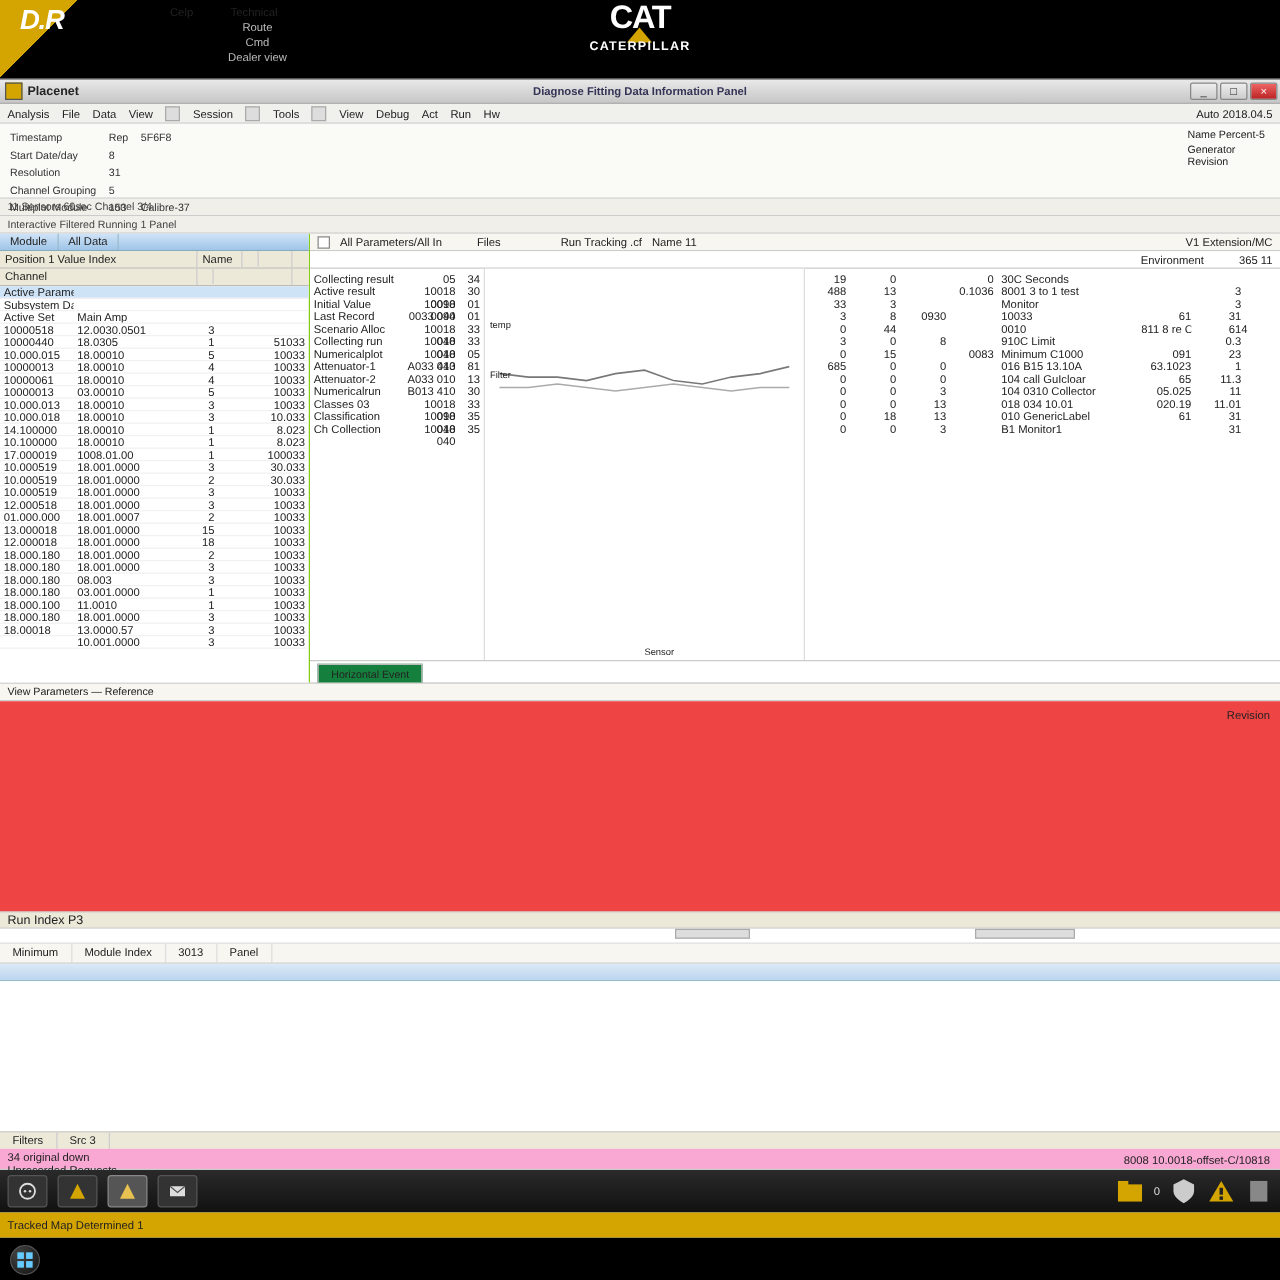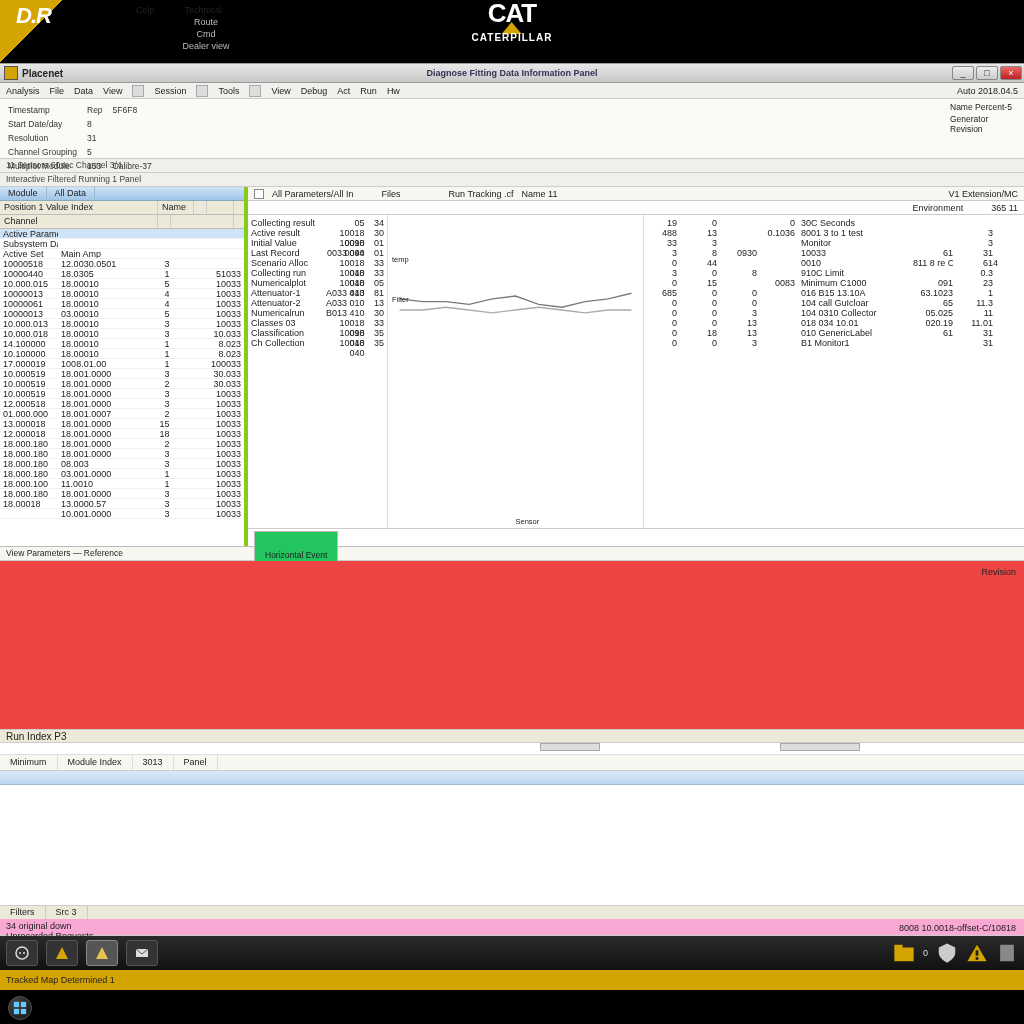--- a/index.html
+++ b/index.html
@@ -24,21 +24,21 @@
 .menubar{height:16px;background:#f0f0ec;border-bottom:1px solid #ccc;display:flex;align-items:center;gap:10px;padding:0 6px}
 .menubar span{font-size:9px;cursor:default}
 .menubar .icon-sm{width:12px;height:12px;background:#ddd;border:1px solid #aaa;display:inline-block}
 .info-row{height:60px;background:#fafaf7;border-bottom:1px solid #ccc;display:flex}
 .info-left{width:250px;padding:3px 6px}
 .info-left table td{font-size:8.5px;padding:1px 8px 1px 0;color:#333}
 .info-right{margin-left:auto;width:80px;padding:3px 6px;text-align:left}
 .info-right div{font-size:8.5px;margin-bottom:2px}
 .subhdr{height:14px;background:#f0efe9;border-bottom:1px solid #ccc;font-size:8.5px;padding:1px 6px;color:#444}
 .workarea{display:flex;height:360px;border-bottom:1px solid #bbb}
-.leftpanel{width:248px;border-right:4px solid #84cc16;display:flex;flex-direction:column;background:#fff}
+.leftpanel{width:248px;border-right:1px solid #84cc16;display:flex;flex-direction:column;background:#fff}
 .tabstrip{height:14px;background:linear-gradient(#cfe3f7,#9fc5e8);border-bottom:1px solid #8ab;display:flex;font-size:8.5px}
 .tabstrip span{padding:1px 8px;border-right:1px solid #9bc}
 .gridhdr{height:14px;background:#ece9d8;border-bottom:1px solid #bbb;display:flex;font-size:8.5px}
 .gridhdr span{padding:1px 4px;border-right:1px solid #ccc}
 .gridbody{flex:1;overflow:hidden}
 .gridrow{display:flex;font-size:8px;height:10px;border-bottom:1px solid #f1f1f1}
 .gridrow span{padding:0 3px;overflow:hidden;white-space:nowrap}
 .gridrow.sel{background:#cfe3f7}
 .c1{width:62px}.c2{width:96px}.c3{width:26px;text-align:right}.c4{width:50px;text-align:right}
 .rightpanel{flex:1;display:flex;flex-direction:column}
@@ -51,21 +51,21 @@
 .rp-table .row span:nth-child(2){width:40px;text-align:right}
 .rp-table .row span:nth-child(3){width:20px;text-align:right}
 .chartarea{flex:1;position:relative;background:#fff;border-right:1px solid #ddd}
 svg.plot{position:absolute;inset:0;width:100%;height:100%}
 .rp-right{width:380px;padding:3px;font-size:8px}
 .rp-right .row{display:flex;height:10px}
 .rp-right .row span{overflow:hidden;white-space:nowrap}
 .rc1{width:30px;text-align:right}.rc2{width:40px;text-align:right}.rc3{width:40px;text-align:right}.rc4{width:38px;text-align:right}.rc5{width:118px;padding-left:6px}.rc6{width:40px;text-align:right}.rc7{width:40px;text-align:right}
 .rp-foot{height:14px;background:#f7f6f0;border-top:1px solid #ccc;font-size:8.5px;padding:1px 6px}
 .rp-tabbar{height:18px;border-top:1px solid #ccc;padding:2px 6px}
-.rp-tabbar span{display:inline-block;padding:18px 10px;border:1px solid #bbb;border-bottom:none;background:#22c55e;font-size:8.5px}
+.rp-tabbar span{display:inline-block;padding:2px 10px;border:1px solid #bbb;border-bottom:none;background:#15803d;font-size:8.5px}
 .midlabel{height:14px;background:#f7f6f0;border-bottom:1px solid #ccc;font-size:8.5px;padding:1px 6px}
 .whitegap{height:168px;background:#ef4444;position:relative}
 .whitegap .rt{position:absolute;right:8px;top:6px;font-size:9px}
 .hdrbar2{height:14px;background:#ece9d8;border-top:1px solid #ccc;border-bottom:1px solid #ccc;font-size:10px;padding:1px 6px}
 .tabstrip2{height:16px;background:#f7f6f0;border-bottom:1px solid #ccc;display:flex;font-size:8.5px}
 .tabstrip2 span{padding:2px 10px;border-right:1px solid #ddd}
 .bluehdr{height:14px;background:linear-gradient(#dce9f7,#bcd6ef);border-bottom:1px solid #9bc}
 .whitegap2{height:120px;background:#fff}
 .bottabs{height:14px;background:#ece9d8;border-top:1px solid #ccc;display:flex;font-size:8.5px}
 .bottabs span{padding:1px 10px;border-right:1px solid #ccc}

